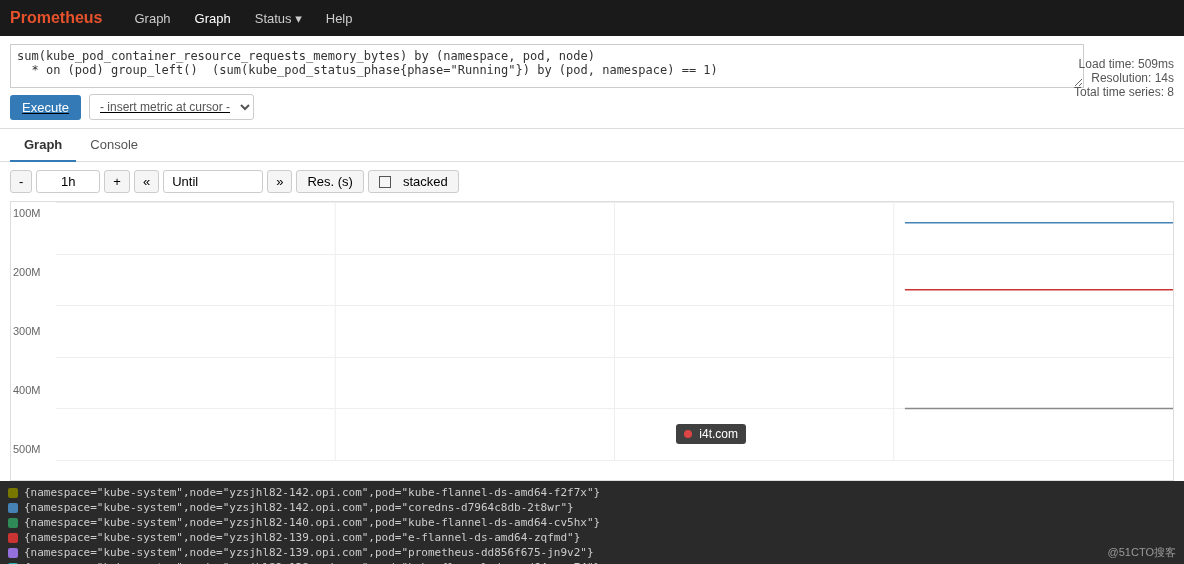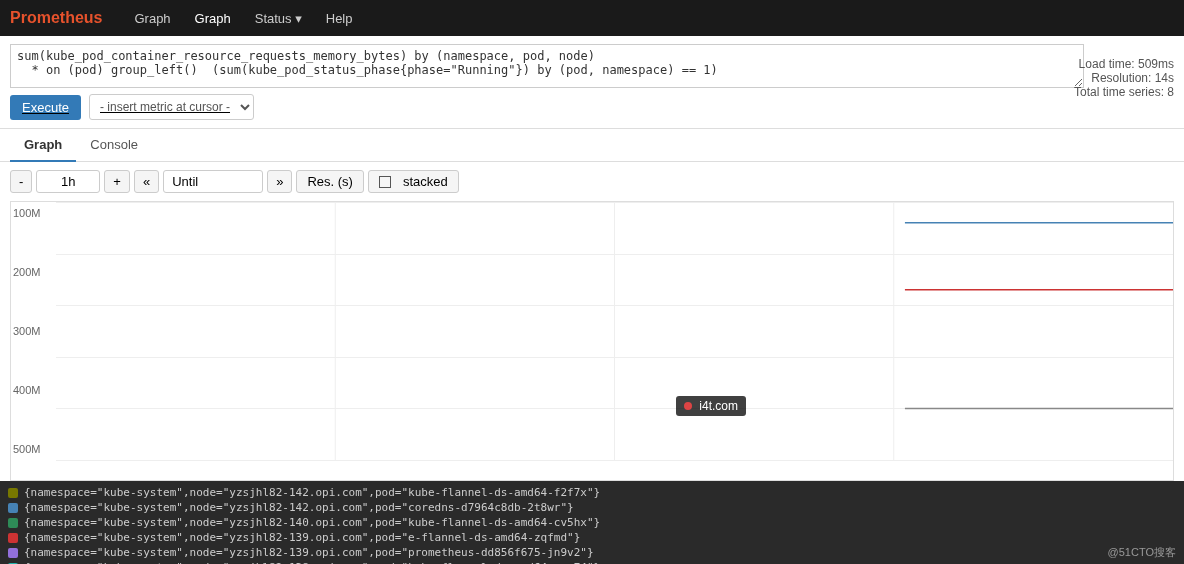--- a/index.html
+++ b/index.html
@@ -247,21 +247,21 @@
     }
 
     
     .watermark {
       position: absolute;
       background: rgba(0,0,0,0.75);
       color: #fff;
       padding: 3px 8px;
       font-size: 12px;
       border-radius: 3px;
-      top: 194px;
+      top: 222px;
       left: 620px;
     }
     .watermark-dot {
       display: inline-block;
       width: 8px;
       height: 8px;
       background: #d44;
       border-radius: 50%;
       margin-right: 4px;
     }

